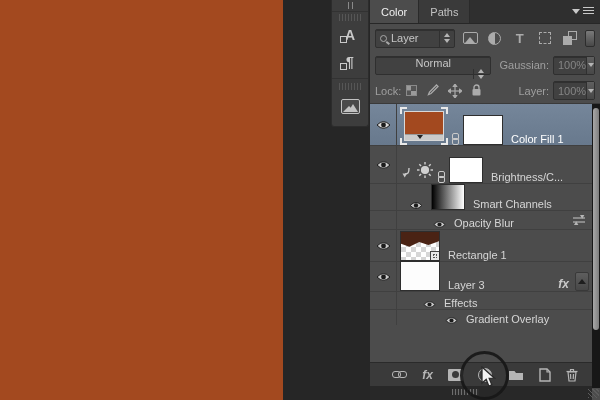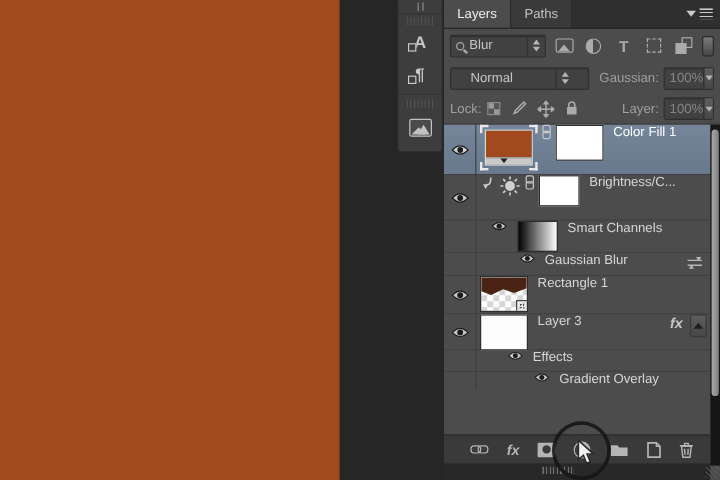--- a/index.html
+++ b/index.html
@@ -78,36 +78,36 @@
              background:linear-gradient(90deg,#ababab 50%,transparent 50%); }
   .t-ic { font-size:13px; font-weight:bold; }
   .shape-ic { width:12px; height:12px; border:1px dashed #ababab; }
   .so-ic { position:relative; width:14px; height:14px; }
   .so-ic i { position:absolute; width:9px; height:9px; border:1px solid #ababab; }
   .so-ic i:first-child { left:0; bottom:0; background:#ababab; }
   .so-ic i:last-child  { right:0; top:0; }
   .toggle-pill { margin-left:auto; width:10px; height:17px; border-radius:2px;
                  background:linear-gradient(#7a7a7a,#484848); border:1px solid #2d2d2d; cursor:pointer; }
 
-  .blend-select { width:128px; padding:0 16px; }
+  .blend-select { width:128px; padding:0 6px;flex-direction:column; }
   .dimlabel { margin-left:8px; }
   .valfield { margin-left:4px; width:42px; height:19px; padding-left:4px; color:#858585; }
   .valfield .dd { margin-left:auto; width:13px; height:100%; background:linear-gradient(#5f5f5f,#474747);
                   border-left:1px solid #303030; display:flex; align-items:center; justify-content:center; }
   .dd i { width:0;height:0;border-left:3px solid transparent;border-right:3px solid transparent;border-top:4px solid #b5b5b5; }
 
   .lock-ics { display:flex; gap:9px; margin-left:5px; align-items:center; }
   .lk { cursor:pointer; display:flex; align-items:center; justify-content:center; }
   .lk-checker { width:11px; height:11px; border:1px solid #8a8a8a;
     background-image:linear-gradient(90deg,#9a9a9a 50%,#555 50%),linear-gradient(90deg,#555 50%,#9a9a9a 50%);
     background-size:100% 50%; background-position:0 0,0 100%; background-repeat:no-repeat; }
 
   
   .list { position:absolute; left:0; top:104px; width:222px; height:258px; background:#4c4c4c; }
-  .lrow { display:flex; align-items:flex-start; border-bottom:1px solid #404040;
+  .lrow { display:flex; align-items:flex-end; border-bottom:1px solid #404040;
           background:#4c4c4c; position:relative; cursor:pointer; }
   .lrow.selected { background:linear-gradient(#75869a,#68798d); }
   .eyecell { align-self:stretch; width:27px; min-width:27px; border-right:1px solid #404040;
              display:flex; align-items:center; justify-content:center; }
   .lname { font-size:11px; color:#d6d6d6; margin-left:8px; white-space:nowrap; }
   .selected .lname { color:#ffffff; }
 
   .eye { cursor:pointer; display:inline-flex; }
 
   .thumb { border:1px solid #2e2e2e; background:#fff; position:relative; }
@@ -224,32 +224,32 @@
     </div>
     <div class="dock-grip" style="margin-top:4px"></div>
     <div class="dock-btn" style="height:32px">
       <span class="dock-img"></span>
     </div>
   </div>
 
   <div class="panel">
 
     <div class="tabbar">
-      <div class="tab active">Layers</div>
+      <div class="tab active">Color</div>
       <div class="tab">Paths</div>
       <div class="panel-menu">
         <span class="pm-tri"></span>
         <span class="pm-lines"></span>
       </div>
     </div>
 
     <div class="row-bar filterbar">
       <div class="field kind-select">
         <span class="mag"></span>
-        <span>Blur</span>
+        <span>Layer</span>
         <span class="updown">
             <i></i>
             <i></i>
           </span>
       </div>
       <span class="ficon">
           <span class="pic-ic"></span>
         </span>
       <span class="ficon">
           <span class="half-ic"></span>
@@ -398,21 +398,21 @@
       </div>
 
       <div class="lrow" style="height:19px">
         <span class="eyecell"></span>
         <span class="eye" style="margin-left:36px">
           <svg width="13" height="9" viewBox="0 0 15 10">
               <path d="M1 5 Q7.5 -1.8 14 5 Q7.5 11.8 1 5 Z" fill="#c6c6c6" stroke="#1c1c1c"></path>
               <circle cx="7.5" cy="5" r="2.4" fill="#1c1c1c"></circle>
             </svg>
         </span>
-        <span class="lname">Gaussian Blur</span>
+        <span class="lname">Opacity Blur</span>
         <span style="margin-left:auto;margin-right:6px">
           <svg width="14" height="10" viewBox="0 0 14 10" stroke="#b5b5b5" stroke-width="1.2" fill="#b5b5b5">
             <line x1="1" y1="3" x2="13" y2="3"></line>
               <line x1="1" y1="7" x2="13" y2="7"></line>
             <path d="M9 0.5 L11.4 0.5 L10.2 2.5 Z"></path>
               <path d="M3 9.5 L5.4 9.5 L4.2 7.5 Z"></path>
           </svg>
         </span>
       </div>
 

